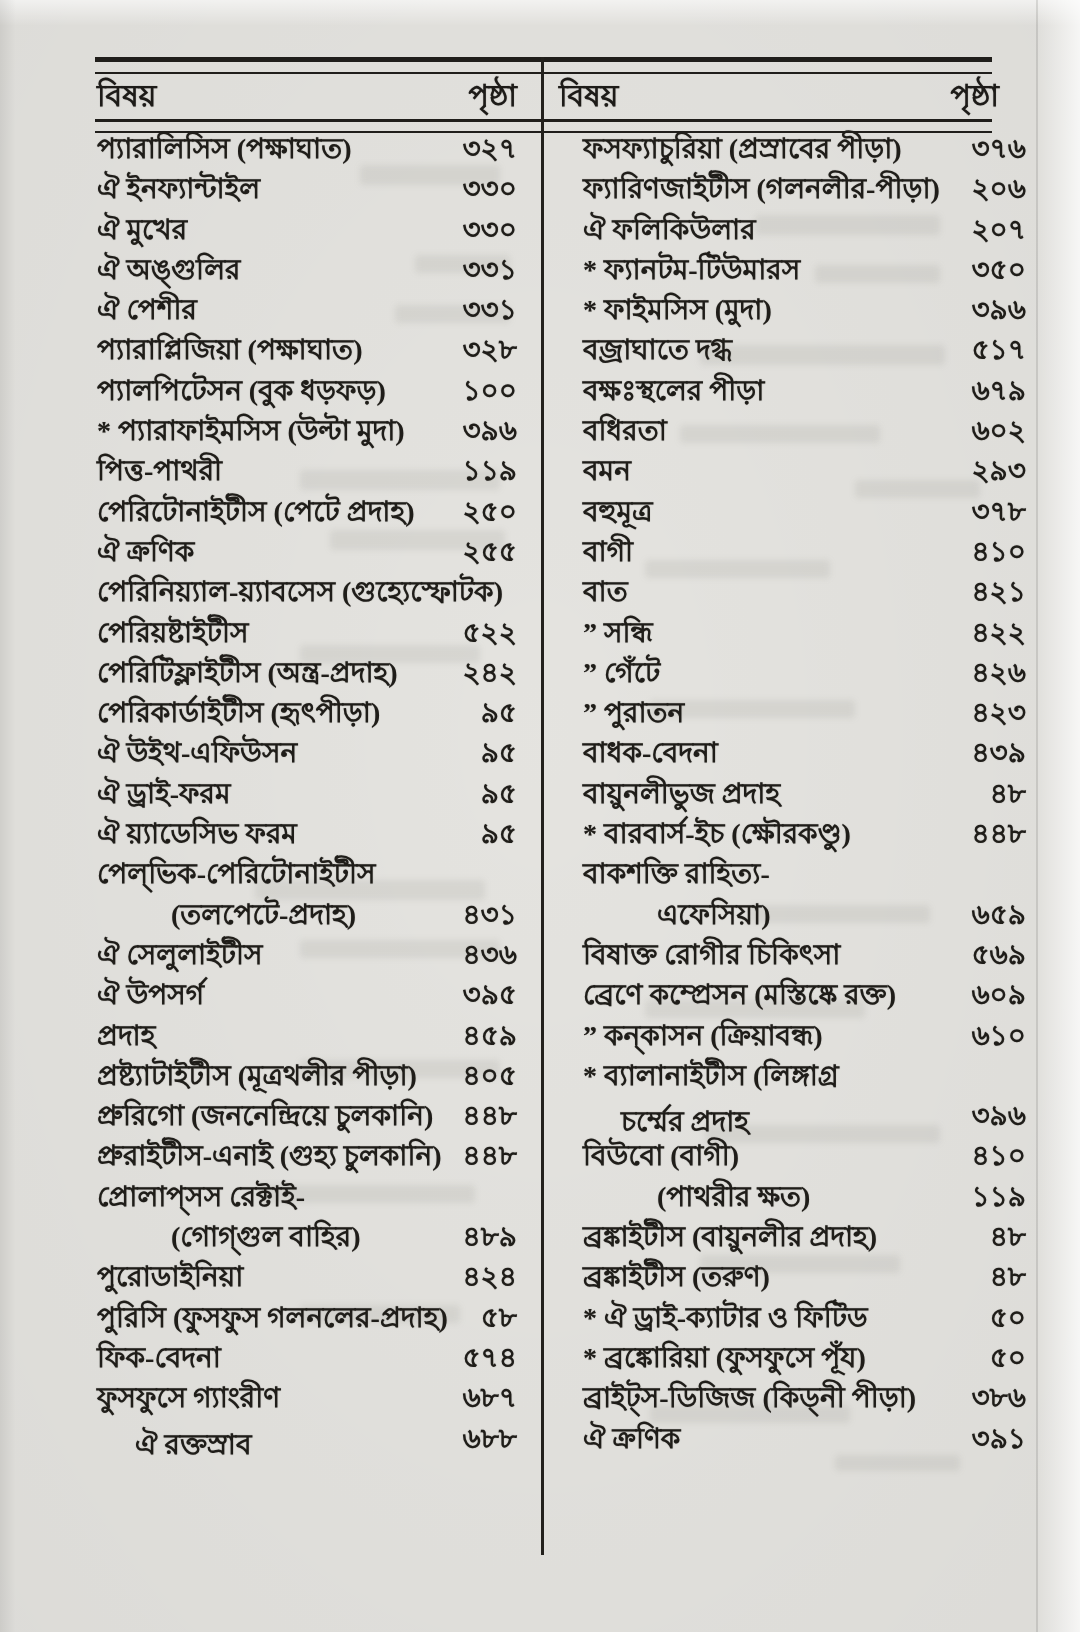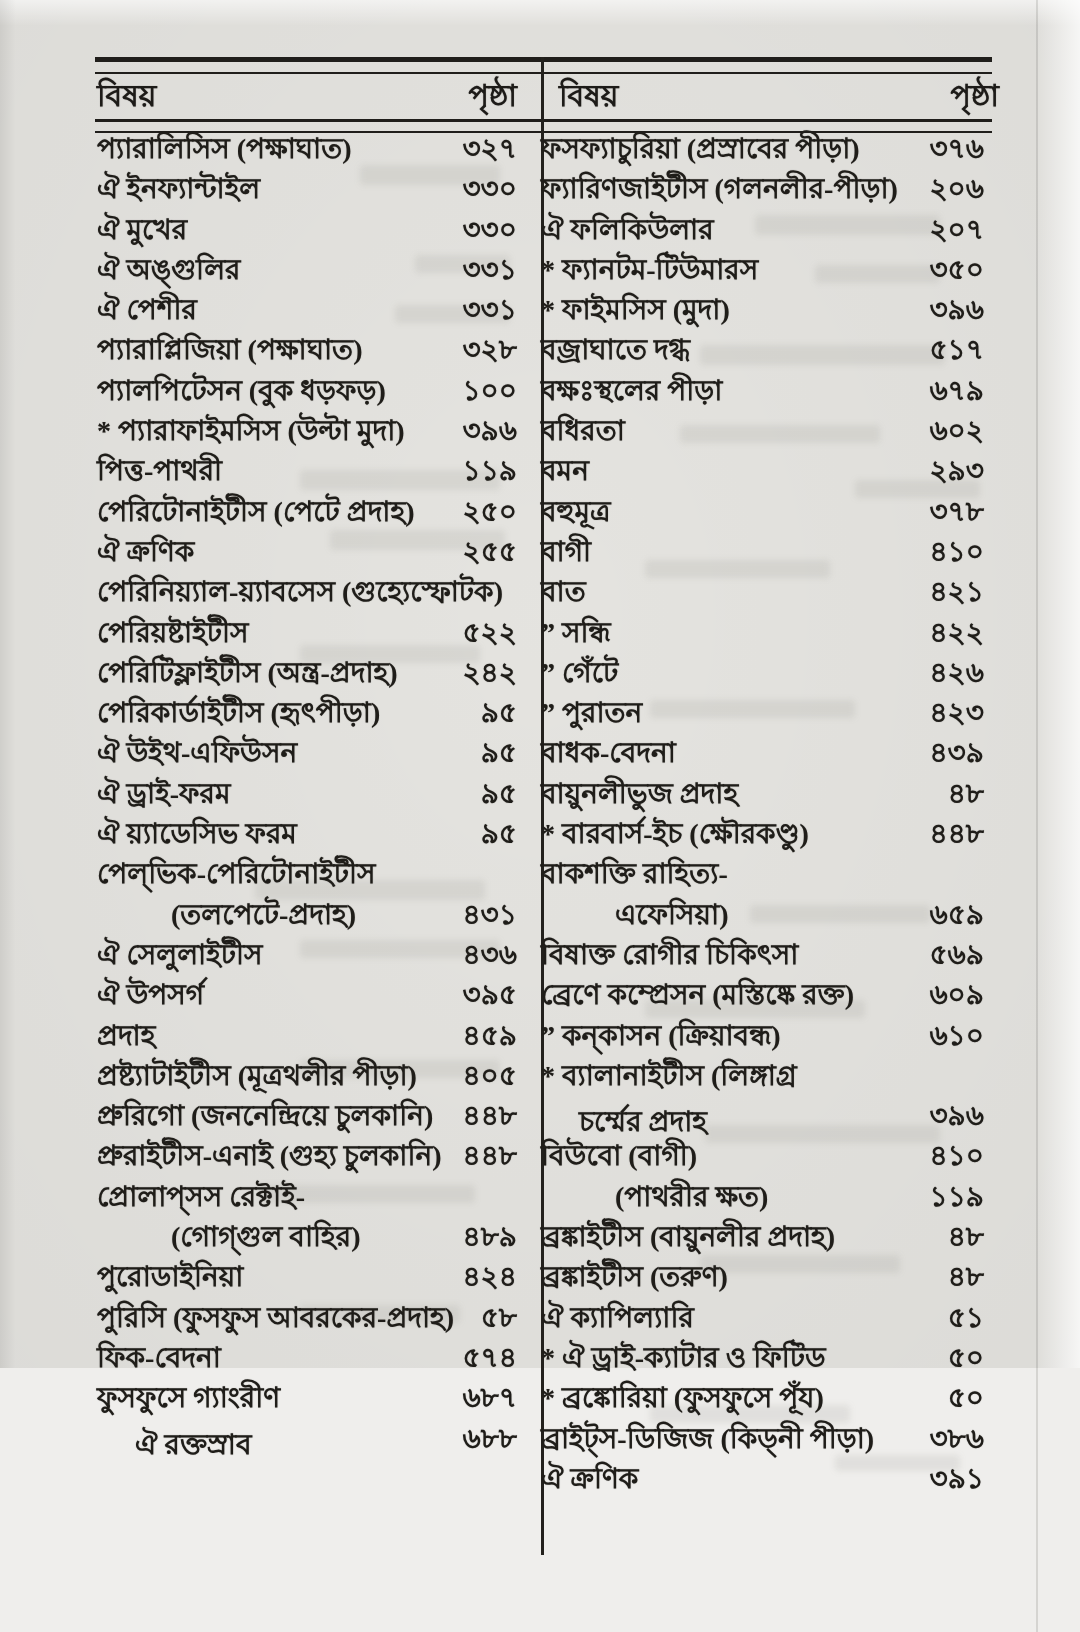--- a/index.html
+++ b/index.html
@@ -2,21 +2,21 @@
 <html><head>
 <meta charset="utf-8">
 <style>
   html,body{margin:0;padding:0;}
   body{
     width:1080px;height:1632px;overflow:hidden;
     font-family:"Liberation Serif","DejaVu Serif",serif;
     background:#efeeec;
   }
   .scan{
-    position:relative;width:1080px;height:1368px;
+    position:relative;width:1080px;height:1632px;
     background-color:#e8e7e3;
     background-image:
       linear-gradient(90deg, rgba(0,0,0,0.07), rgba(0,0,0,0) 16px),
       linear-gradient(270deg, rgba(255,255,255,0.75), rgba(255,255,255,0) 45px),
       linear-gradient(180deg, rgba(255,255,255,0.6), rgba(255,255,255,0) 26px),
       radial-gradient(ellipse at 50% 45%, rgba(0,0,0,0.015), rgba(0,0,0,0.05));
   }
   .page-edge{
     position:absolute;left:1036px;top:0;width:2px;height:1632px;
     background:rgba(60,58,52,0.14);
@@ -30,21 +30,21 @@
   .hdr{
     position:absolute;top:72px;display:flex;justify-content:space-between;align-items:center;
     font-size:30px;font-weight:600;color:#1d1b18;
     text-shadow:0 0 1px rgba(30,28,24,0.45);
   }
   .hdr-left{left:97px;width:420px;}
   .hdr-right{left:559px;width:440px;}
   
   .rows{position:absolute;top:129px;color:#1f1d19;}
   .rows-left{left:97px;width:420px;font-family:Liberation Serif, serif;}
-  .rows-right{left:541px;width:443px;}
+  .rows-right{left:583px;width:443px;}
   .row{
     height:40.3px;display:flex;justify-content:space-between;align-items:center;
     font-size:28px;font-weight:600;line-height:40.3px;
     text-shadow:0 0 1px rgba(32,30,26,0.4);
     white-space:nowrap;
   }
   .row .lbl{overflow:visible;}
   .row .pg{flex-shrink:0;padding-left:8px;}
   .row.ind1 .lbl{padding-left:38px;margin-top:12px;}
   .row.ind2 .lbl{padding-left:74px;text-align:right;}
@@ -208,21 +208,21 @@
       </div>
       <div class="row ind2">
         <span class="lbl">(গোগ্‌গুল বাহির)</span>
         <span class="pg">৪৮৯</span>
       </div>
       <div class="row">
         <span class="lbl">পুরোডাইনিয়া</span>
         <span class="pg">৪২৪</span>
       </div>
       <div class="row">
-        <span class="lbl">পুরিসি (ফুসফুস আবরকের-প্রদাহ)</span>
+        <span class="lbl">পুরিসি (ফুসফুস গলনলের-প্রদাহ)</span>
         <span class="pg">৫৮</span>
       </div>
       <div class="row">
         <span class="lbl">ফিক-বেদনা</span>
         <span class="pg">৫৭৪</span>
       </div>
       <div class="row">
         <span class="lbl">ফুসফুসে গ্যাংরীণ</span>
         <span class="pg">৬৮৭</span>
       </div>
@@ -342,24 +342,20 @@
       </div>
       <div class="row">
         <span class="lbl">ব্রঙ্কাইটীস (বায়ুনলীর প্রদাহ)</span>
         <span class="pg">৪৮</span>
       </div>
       <div class="row">
         <span class="lbl">ব্রঙ্কাইটীস (তরুণ)</span>
         <span class="pg">৪৮</span>
       </div>
       <div class="row">
-        <span class="lbl">ঐ ক্যাপিল্যারি</span>
-        <span class="pg">৫১</span>
-      </div>
-      <div class="row">
         <span class="lbl">* ঐ ড্রাই-ক্যাটার ও ফিটিড</span>
         <span class="pg">৫০</span>
       </div>
       <div class="row">
         <span class="lbl">* ব্রঙ্কোরিয়া (ফুসফুসে পূঁয)</span>
         <span class="pg">৫০</span>
       </div>
       <div class="row">
         <span class="lbl">ব্রাইট্‌স-ডিজিজ (কিড্‌নী পীড়া)</span>
         <span class="pg">৩৮৬</span>

